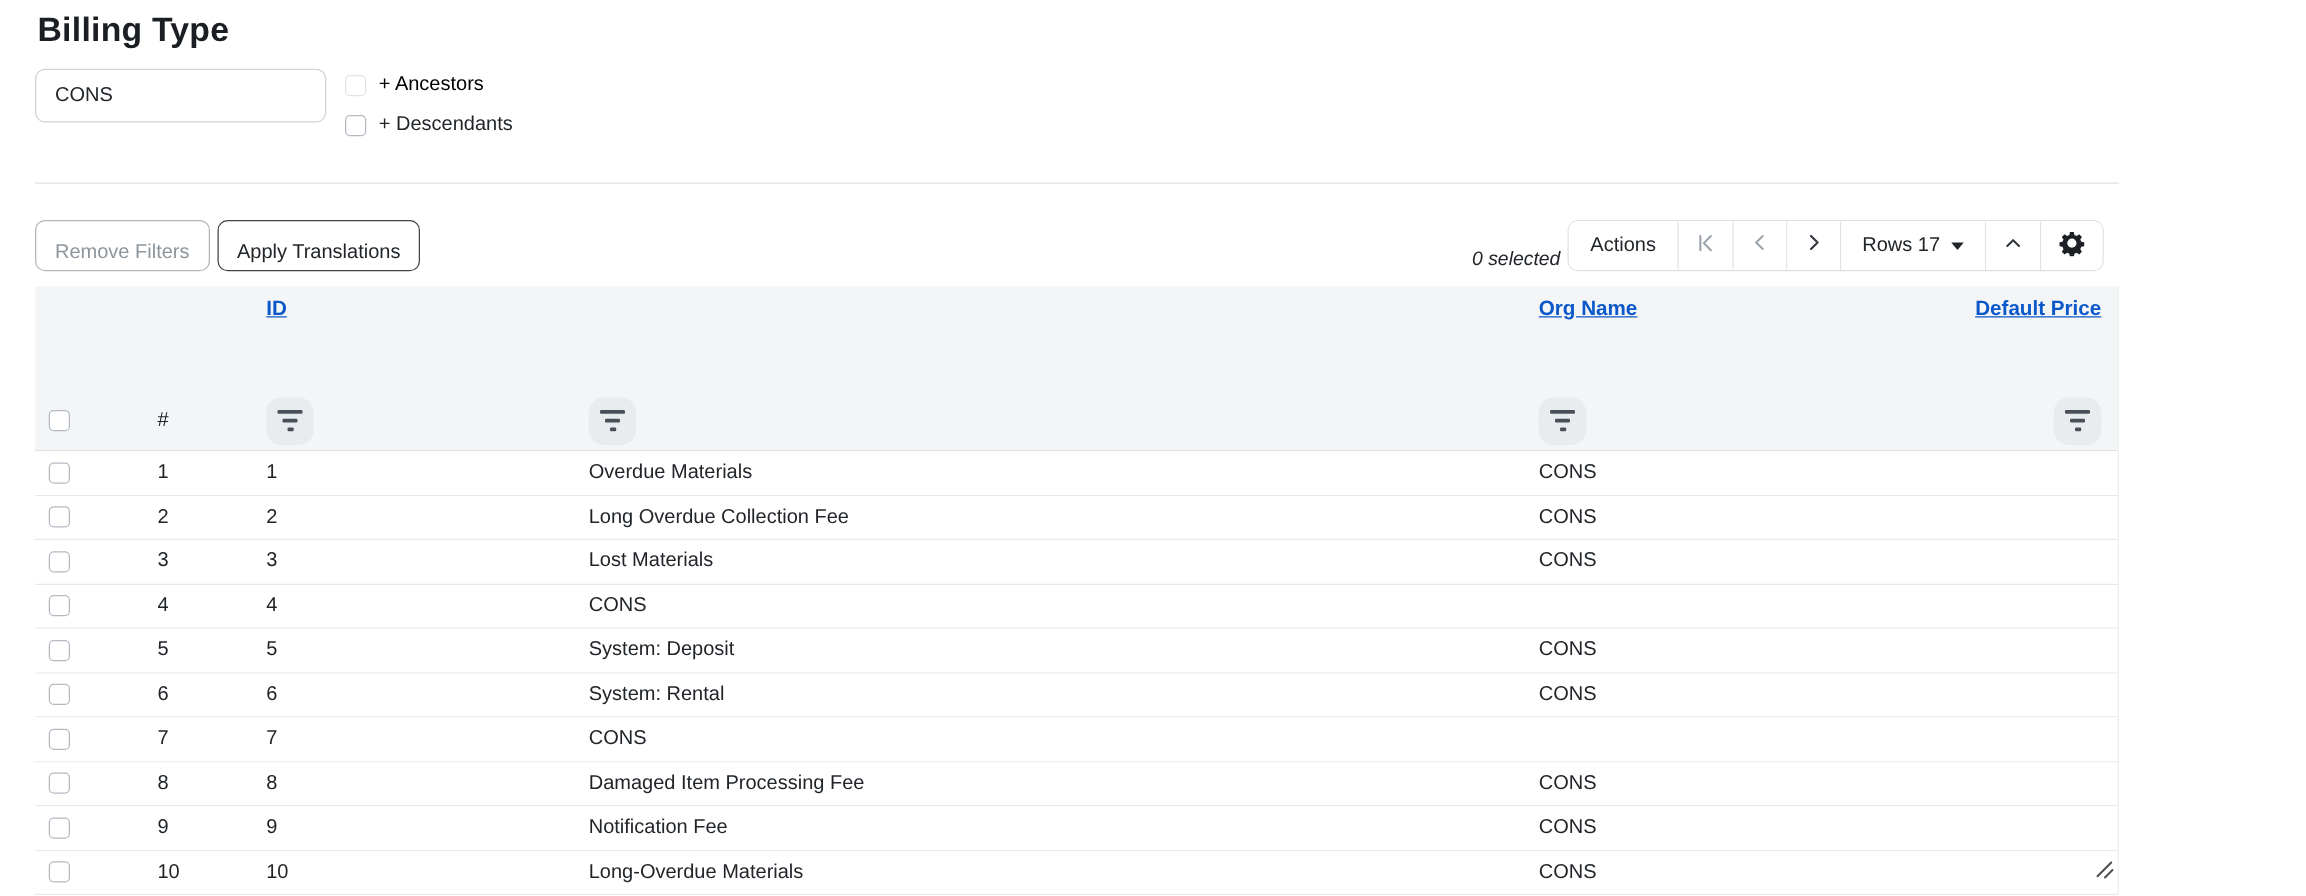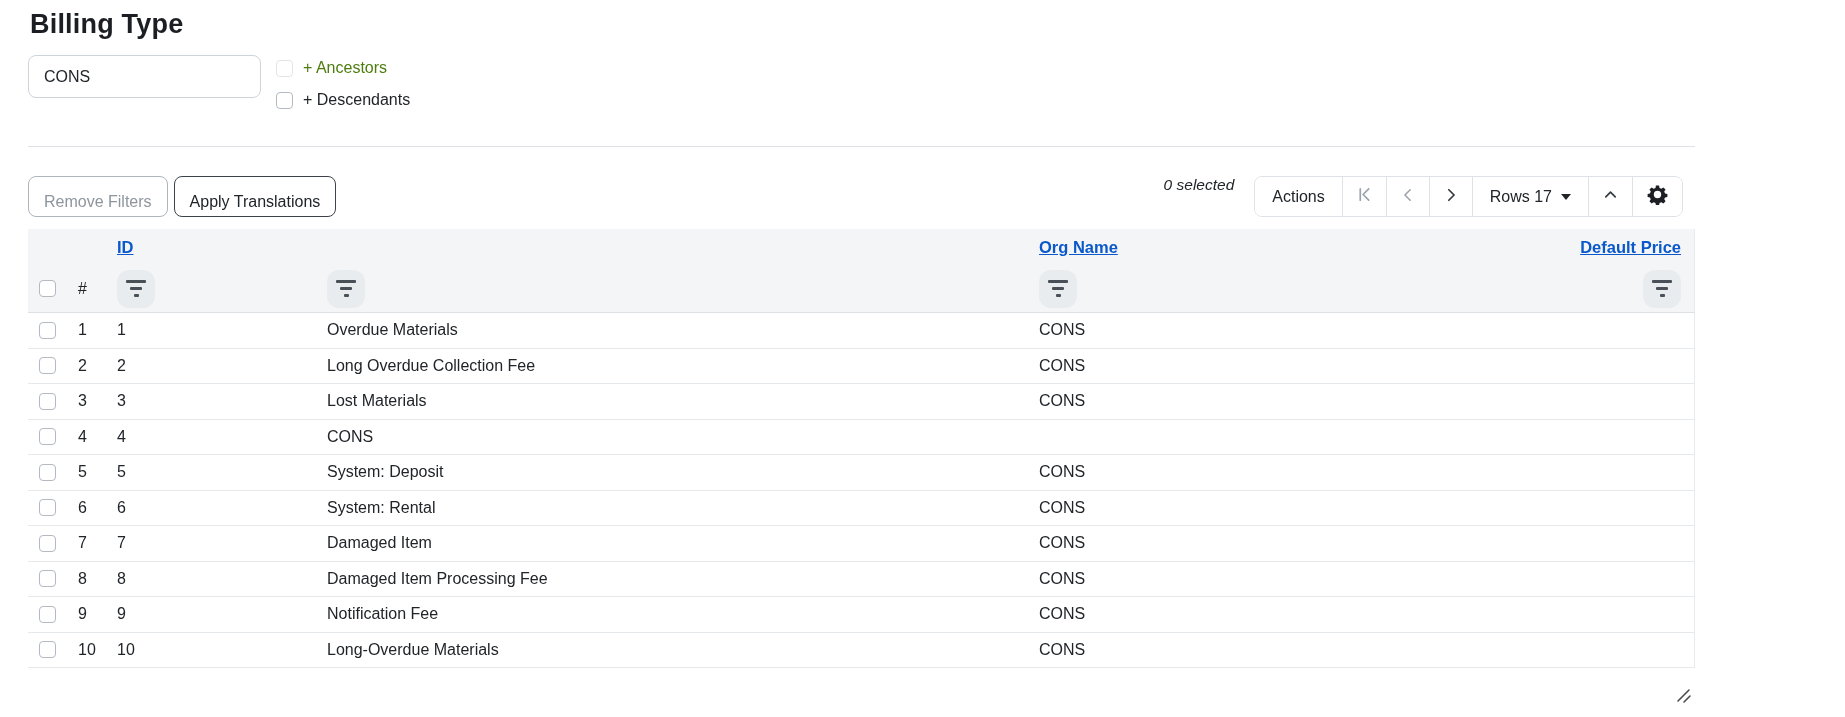--- a/index.html
+++ b/index.html
@@ -31,35 +31,35 @@
     outline: none; background: #fff;
   }
   .cb-col { margin-left: 15px; display: flex; flex-direction: column; gap: 14px; padding-top: 4px; }
   .cb-row { display: flex; align-items: center; gap: 10px; font-size: 16px; cursor: default; }
   .cb {
     width: 17px; height: 17px; flex: 0 0 17px;
     border: 1px solid #b4bac1; border-radius: 4px; background: #fff;
     display: inline-block;
   }
   .cb.light { border-color: #e1e5e8; }
-  .muted-label { color: #4d7c0f; }
+  .muted-label { color: #000000; }
 
   
   .divider { border: none; border-top: 1px solid #dee2e6; margin-top: 37px; }
 
   
   .toolbar { display: flex; align-items: center; margin-top: 29px; height: 41px; }
   .btn {
     height: 41px; padding: 16px 15px; margin-right: 6px;
     background: #fff; border: 1px solid #3d434a; border-radius: 8px;
     font-size: 16px; color: #212529; font-family: inherit; cursor: pointer;
     white-space: nowrap;
   }
   .btn.disabled { color: #8d959d; border-color: #aeb5bc; }
-  .toolbar-right { margin-left: auto; display: flex; align-items: flex-start; gap: 20px; }
+  .toolbar-right { margin-left: auto; display: flex; align-items: flex-end; gap: 6px; }
   .selected-text { font-style: italic; font-size: 15.5px; color: #212529; }
   .btn-group {
     display: flex; height: 41px; margin-right: 12px;
     border: 1px solid #dee2e6; border-radius: 8px; overflow: hidden; background: #fff;
   }
   .g-btn {
     display: flex; align-items: center; justify-content: center; gap: 9px;
     height: 100%; padding: 0 14px;
     background: #fff; border: none; border-right: 1px solid #dee2e6;
     font-size: 16px; color: #212529; font-family: inherit; cursor: pointer; white-space: nowrap;
@@ -69,21 +69,21 @@
   .icon-gray { color: #9aa2ab; }
   .icon-dark { color: #343a40; }
   .caret-down {
     width: 0; height: 0; display: inline-block;
     border-left: 5px solid transparent; border-right: 5px solid transparent;
     border-top: 6px solid #212529;
   }
 
   
   .grid { margin-top: 12px; border-right: 1px solid #e8ebed; }
-  .gcols { grid-template-columns: 38px 38px 210px 712px 1fr 170px; }
+  .gcols { grid-template-columns: 38px 38px 210px 712px 1fr 170px; gap: 48px; }
   .grid-head {
     display: grid; grid-template-rows: 36px 47px;
     background: #f4f5f7; align-items: center;
     border-bottom: 1px solid #dde1e4;
   }
   .hlabel-wrap { padding-left: 13px; }
   .hlabel {
     font-size: 16.5px; font-weight: 700;
     color: #0a58ca; text-decoration: underline; cursor: pointer;
   }
@@ -296,21 +296,20 @@
     <div class="cell pad">System: Rental</div>
     <div class="cell pad">CONS</div>
     <div class="cell price"></div>
   </div>
           <div class="grid-row gcols">
     <div class="cell sel">
               <span class="cb"></span>
             </div>
     <div class="cell num">7</div>
     <div class="cell pad">7</div>
-    <div class="cell pad">Damaged Item</div>
     <div class="cell pad">CONS</div>
     <div class="cell price"></div>
   </div>
           <div class="grid-row gcols">
     <div class="cell sel">
               <span class="cb"></span>
             </div>
     <div class="cell num">8</div>
     <div class="cell pad">8</div>
     <div class="cell pad">Damaged Item Processing Fee</div>

